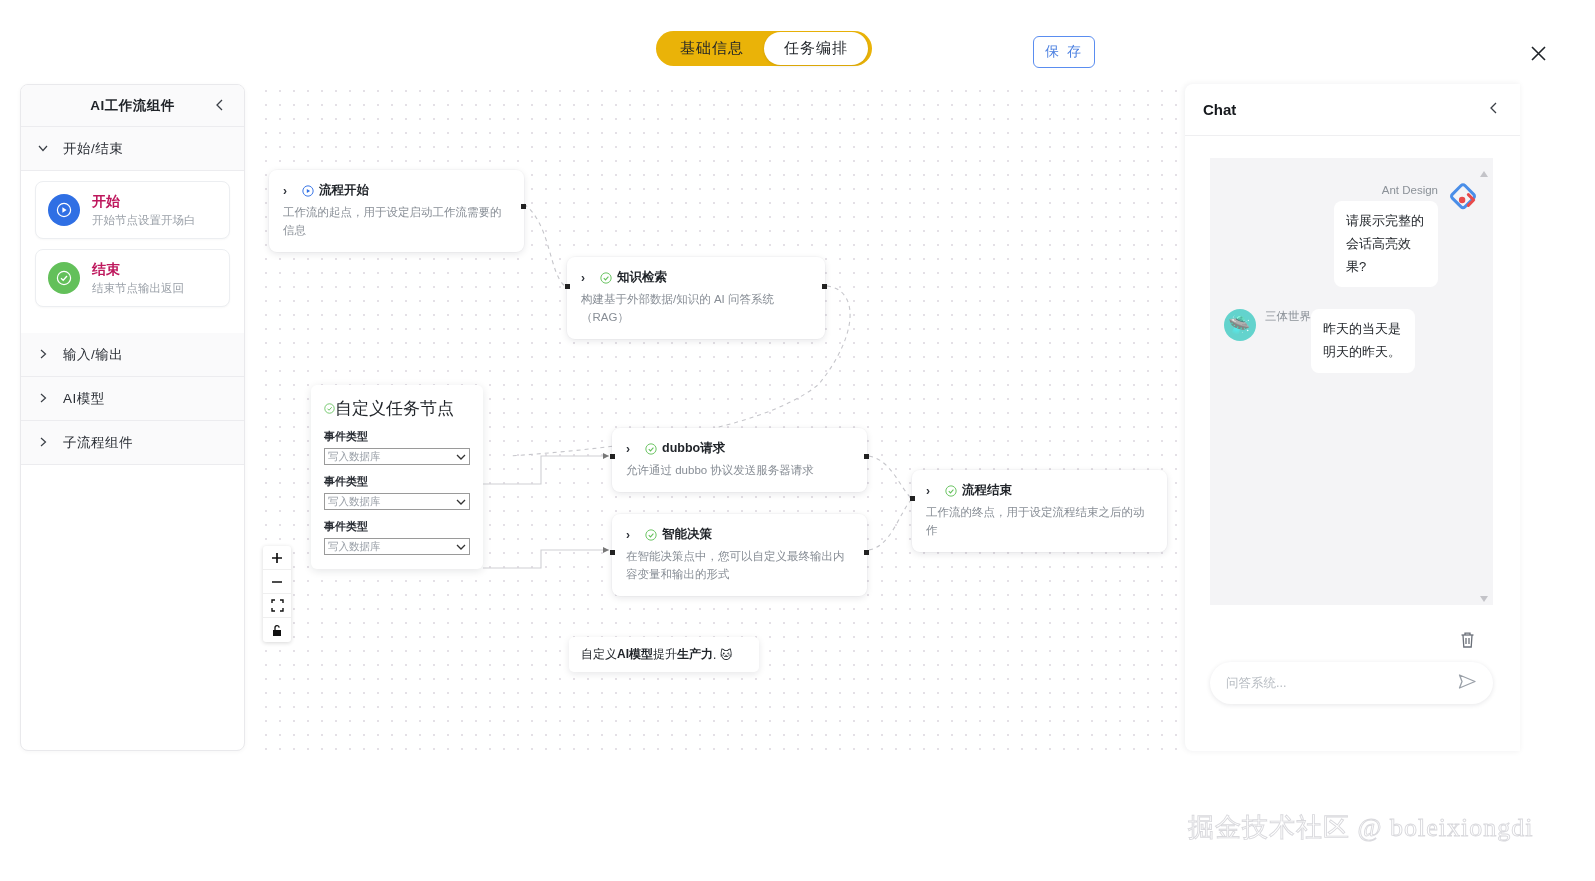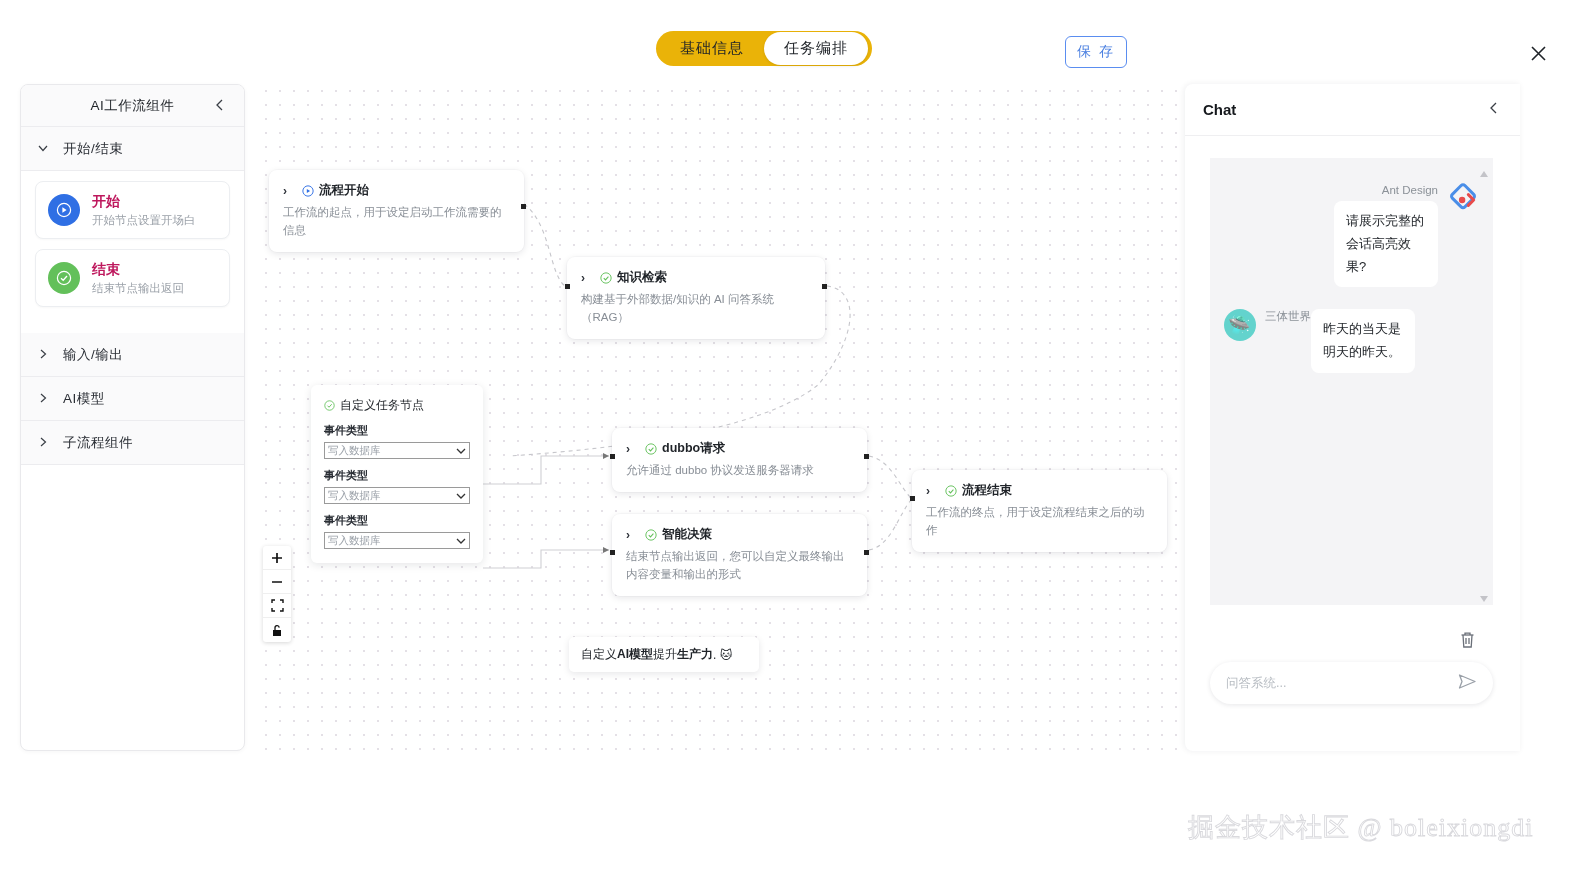--- a/index.html
+++ b/index.html
@@ -21,39 +21,39 @@
   .seg-item {
     flex: 1; height: 33px; border-radius: 17px;
     display: flex; align-items: center; justify-content: center;
     font-size: 15px; color: #1f2328; letter-spacing: 1px; cursor: pointer;
   }
   .seg-item.active { background: #ffffff; box-shadow: 0 1px 3px rgba(0,0,0,.10); }
   .save-btn {
     position: absolute; left: 1033px; top: 36px;
     width: 62px; height: 32px; border: 1px solid #5a8df0; border-radius: 6px;
     background: #fff; color: #4a7fe0; font-size: 14px; letter-spacing: 2px;
-    display: flex; align-items: center; justify-content: center; cursor: pointer; margin-left: 32px;
+    display: flex; align-items: center; justify-content: center; cursor: pointer;
   }
   .close-x {
     position: absolute; left: 1526px; top: 41px;
     width: 24px; height: 24px; display: flex; align-items: center; justify-content: center;
     cursor: pointer;
   }
 
   
   .sidebar {
     position: absolute; left: 20px; top: 84px; width: 225px; height: 667px;
     background: #fff; border: 1px solid #e9e9ec; border-radius: 8px;
     box-shadow: 0 1px 4px rgba(0,0,0,.04); overflow: hidden;
   }
   .sb-head {
     height: 42px; background: #fafafb; border-bottom: 1px solid #ececef;
     display: flex; align-items: center; justify-content: center; position: relative;
   }
-  .sb-title { font-size: 13.5px; font-weight: normal; color: #1f2328; letter-spacing: .5px; }
+  .sb-title { font-size: 13.5px; font-weight: bold; color: #1f2328; letter-spacing: .5px; }
   .sb-collapse { position: absolute; right: 16px; top: 12px; width: 16px; height: 18px; cursor: pointer; }
   .sb-group {
     height: 44px; display: flex; align-items: center; padding-left: 16px; gap: 14px;
     background: #fafafb; border-bottom: 1px solid #ececef; cursor: pointer;
   }
   .sb-group.plain { background: #fafafb; }
   .sb-group-label { font-size: 13.5px; color: #2b2f36; letter-spacing: .5px; }
   .sb-body { padding: 10px 14px 16px 14px; background: #fff; }
   .sb-card {
     height: 58px; border: 1px solid #eceef1; border-radius: 8px; background: #fff;
@@ -86,21 +86,21 @@
   .port { position: absolute; width: 5px; height: 5px; background: #222; }
   .port.l { left: -2px; }
   .port.r { right: -2px; }
 
   
   .task-node {
     position: absolute; left: 52px; top: 301px; width: 172px;
     background: #fff; border-radius: 6px; padding: 12px 13px 14px 13px;
     box-shadow: 0 2px 8px rgba(16,24,40,.11);
   }
-  .task-title { font-size: 12px; color: #1f2328; display: flex; align-items: center; gap: 5px; margin-bottom: 9px; }
+  .task-title { font-size: 17px; color: #1f2328; display: flex; align-items: center; margin-bottom: 9px; }
   .fld-label { font-size: 11px; font-weight: bold; color: #2b2f36; margin-bottom: 4px; }
   .fld-select {
     width: 100%; height: 17px; border: 1px solid #9a9a9a; background: #fff;
     font-size: 10.5px; color: #9aa0a8; padding: 0 3px; margin-bottom: 9px;
     display: flex; align-items: center; justify-content: space-between; cursor: pointer;
     font-family: "Liberation Sans", sans-serif;
   }
   .text-node {
     position: absolute; left: 310px; top: 553px; width: 190px; height: 35px;
     background: #fff; border-radius: 5px; box-shadow: 0 2px 7px rgba(16,24,40,.10);
@@ -327,21 +327,21 @@
       <div class="node-head">
         <span class="node-caret">›</span>
         <span class="node-title">
           <svg width="12" height="12" viewBox="0 0 14 14">
             <circle cx="7" cy="7" r="6" fill="none" stroke="#63c05a" stroke-width="1.1"></circle>
             <path d="M4.4 7.2 L6.4 9.2 L9.8 5.4" fill="none" stroke="#63c05a" stroke-width="1.2"></path>
           </svg>
           <span>智能决策</span>
         </span>
       </div>
-      <div class="node-desc">结束节点输出返回，您可以自定义最终输出内容变量和输出的形式</div>
+      <div class="node-desc">在智能决策点中，您可以自定义最终输出内容变量和输出的形式</div>
       <span class="port l" style="top:36px;"></span>
       <span class="port r" style="top:36px;"></span>
     </div>
 
     <div class="node" style="left:653px; top:386px; width:255px;">
       <div class="node-head">
         <span class="node-caret">›</span>
         <span class="node-title">
           <svg width="12" height="12" viewBox="0 0 14 14">
             <circle cx="7" cy="7" r="6" fill="none" stroke="#63c05a" stroke-width="1.1"></circle>

